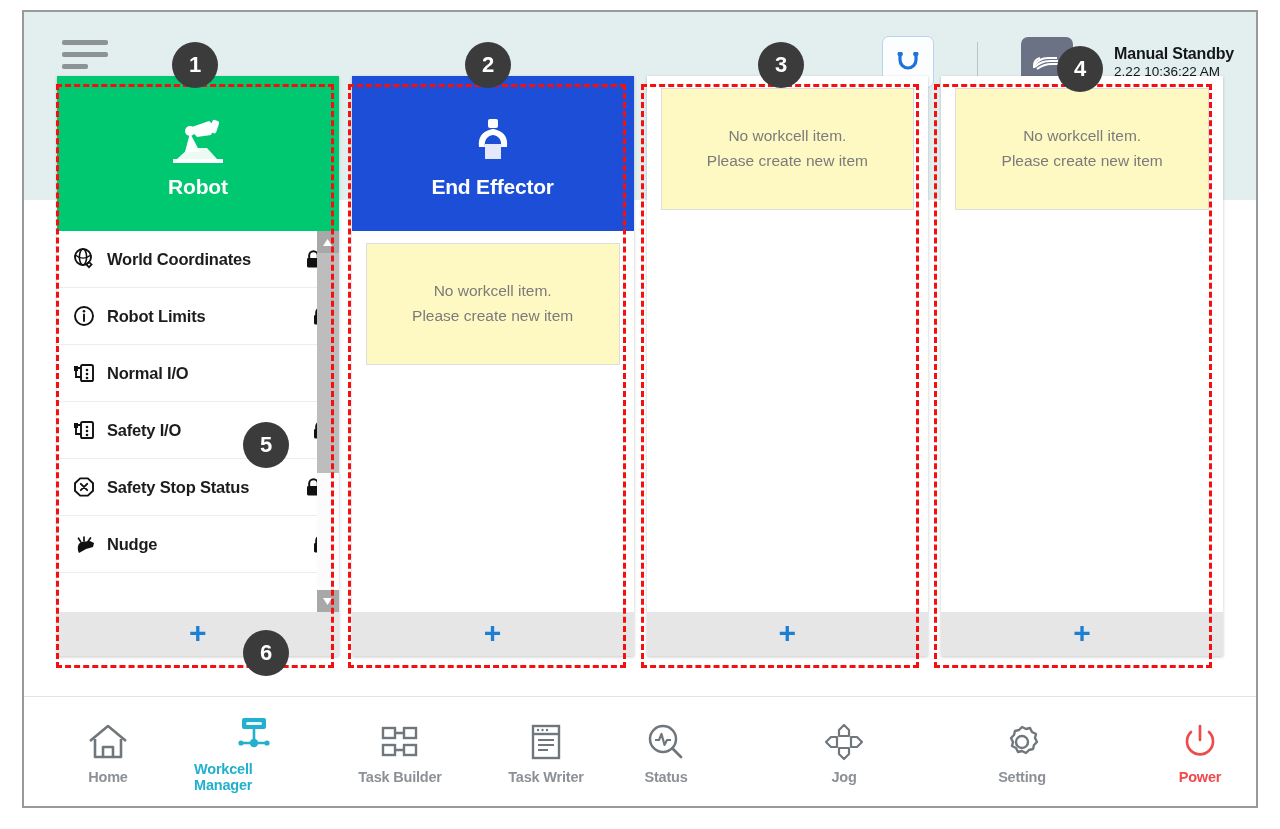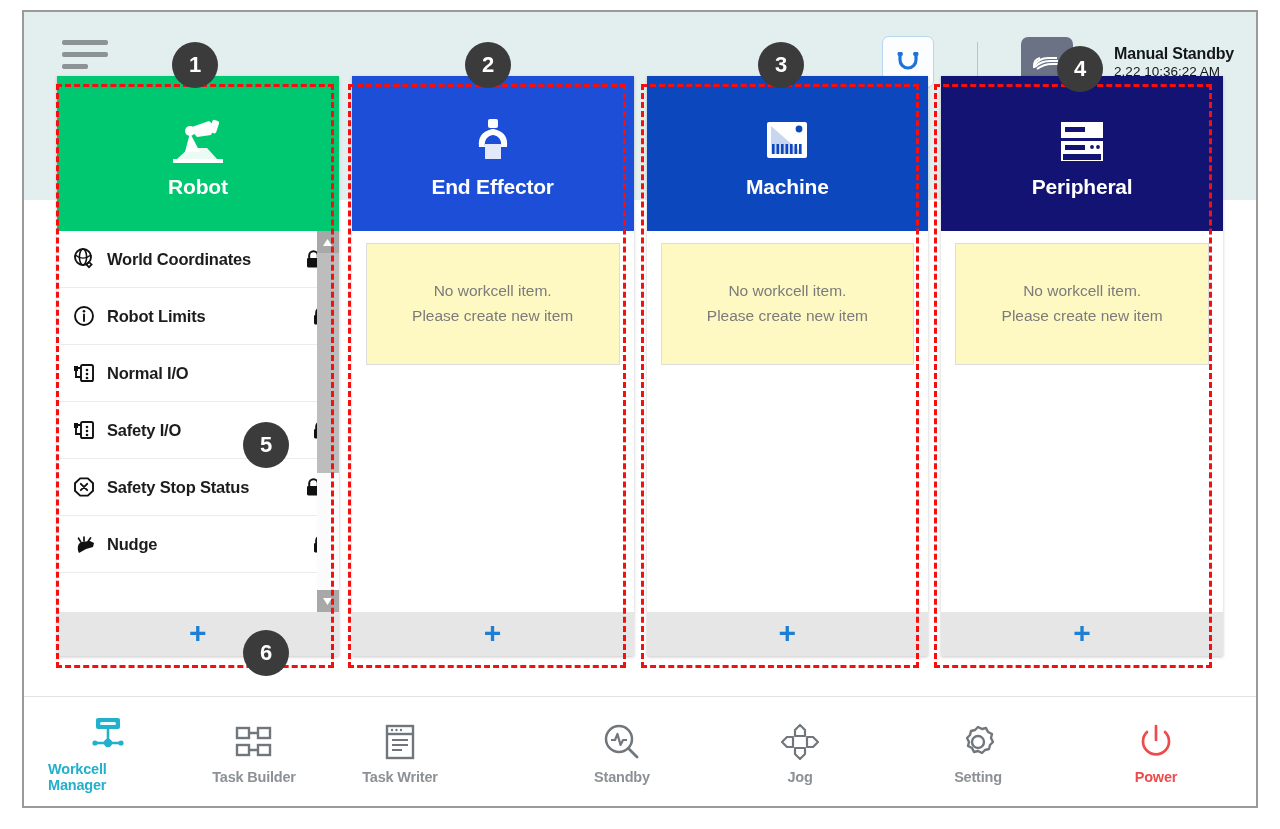--- a/index.html
+++ b/index.html
@@ -460,81 +460,58 @@
             <div>No workcell item.</div>
             <div>Please create new item</div>
           </div>
         </div>
         <div class="card-foot">
           <span class="plus">+</span>
         </div>
       </div>
 
       <div class="col">
-        <div class="card-head" style="background:#0d47be">
-          <div class="cico">
-            <svg width="56" height="52" viewBox="0 0 56 52">
-              <rect x="8" y="6" width="40" height="36" rx="2" fill="#ffffff"></rect>
-              <path d="M12 38 L12 10 L44 38 z" fill="#c8d6ef"></path>
-              <circle cx="40" cy="13" r="3.4" fill="#0d47be"></circle>
-              <g fill="#0d47be">
-                <rect x="13" y="28" width="2.6" height="10"></rect>
-                <rect x="17.5" y="28" width="2.6" height="10"></rect>
-                <rect x="22" y="28" width="2.6" height="10"></rect>
-                <rect x="26.5" y="28" width="2.6" height="10"></rect>
-                <rect x="31" y="28" width="2.6" height="10"></rect>
-                <rect x="35.5" y="28" width="2.6" height="10"></rect>
-                <rect x="40" y="28" width="2.6" height="10"></rect>
-              </g>
-            </svg>
-          </div>
-          <div class="card-title">Machine</div>
-        </div>
         <div class="card-body">
           <div class="empty-box">
             <div>No workcell item.</div>
             <div>Please create new item</div>
           </div>
         </div>
         <div class="card-foot">
           <span class="plus">+</span>
         </div>
       </div>
 
       <div class="col">
-        <div class="card-head" style="background:#131373">
-          <div class="cico">
-            <svg width="58" height="50" viewBox="0 0 58 50">
-              <rect x="8" y="5" width="42" height="16" fill="#ffffff"></rect>
-              <rect x="12" y="10" width="20" height="5" fill="#131373"></rect>
-              <rect x="8" y="24" width="42" height="20" fill="#ffffff"></rect>
-              <rect x="12" y="28" width="20" height="5" fill="#131373"></rect>
-              <circle cx="39" cy="30" r="1.9" fill="#131373"></circle>
-              <circle cx="45" cy="30" r="1.9" fill="#131373"></circle>
-              <rect x="10" y="37" width="38" height="6" fill="#131373"></rect>
-            </svg>
-          </div>
-          <div class="card-title">Peripheral</div>
-        </div>
         <div class="card-body">
           <div class="empty-box">
             <div>No workcell item.</div>
             <div>Please create new item</div>
           </div>
         </div>
         <div class="card-foot">
           <span class="plus">+</span>
         </div>
       </div>
 
     </div>
 
     <div class="bottomnav">
       <div class="nav-left">
 
+        <div class="nav-item">
+          <span class="nav-ico">
+            <svg width="42" height="38" viewBox="0 0 42 38">
+              <path d="M3 18 L21 3 L39 18" fill="none" stroke="#70777c" stroke-width="2.6" stroke-linejoin="round"></path>
+              <path d="M8 16 V34 h26 V16" fill="none" stroke="#70777c" stroke-width="2.6" stroke-linejoin="round"></path>
+              <path d="M16 34 V24 h10 v10" fill="none" stroke="#70777c" stroke-width="2.6" stroke-linejoin="round"></path>
+            </svg>
+          </span>
+          <span class="nlabel">Home</span>
+        </div>
 
         <div class="nav-item active">
           <span class="nav-ico">
             <svg width="42" height="38" viewBox="0 0 42 38">
               <rect x="9" y="3" width="24" height="11" rx="2" fill="#23b0cc"></rect>
               <rect x="13" y="7" width="16" height="3" rx="1.5" fill="#eafafd"></rect>
               <path d="M21 14 V26 M8 28 H34" stroke="#23b0cc" stroke-width="2.6"></path>
               <circle cx="21" cy="28" r="4.2" fill="#23b0cc"></circle>
               <circle cx="8" cy="28" r="2.6" fill="#23b0cc"></circle>
               <circle cx="34" cy="28" r="2.6" fill="#23b0cc"></circle>
@@ -574,21 +551,21 @@
       <div class="nav-right">
 
         <div class="nav-item">
           <span class="nav-ico">
             <svg width="42" height="38" viewBox="0 0 42 38">
               <circle cx="18" cy="16" r="13" fill="none" stroke="#70777c" stroke-width="2.5"></circle>
               <path d="M27.5 25.5 L36 34" stroke="#70777c" stroke-width="2.8" stroke-linecap="round"></path>
               <path d="M10 17 h4 l2.5 -6 3 11 2.5 -5 h4" fill="none" stroke="#70777c" stroke-width="2.2" stroke-linejoin="round"></path>
             </svg>
           </span>
-          <span class="nlabel">Standby</span>
+          <span class="nlabel">Status</span>
         </div>
 
         <div class="nav-item">
           <span class="nav-ico">
             <svg width="42" height="38" viewBox="0 0 42 38">
               <path d="M21 2 l5 5 v6 h-10 V7 z" fill="none" stroke="#70777c" stroke-width="2.2" stroke-linejoin="round"></path>
               <path d="M21 36 l-5 -5 v-6 h10 v6 z" fill="none" stroke="#70777c" stroke-width="2.2" stroke-linejoin="round"></path>
               <path d="M3 19 l5 -5 h6 v10 H8 z" fill="none" stroke="#70777c" stroke-width="2.2" stroke-linejoin="round"></path>
               <path d="M39 19 l-5 5 h-6 V14 h6 z" fill="none" stroke="#70777c" stroke-width="2.2" stroke-linejoin="round"></path>
             </svg>

